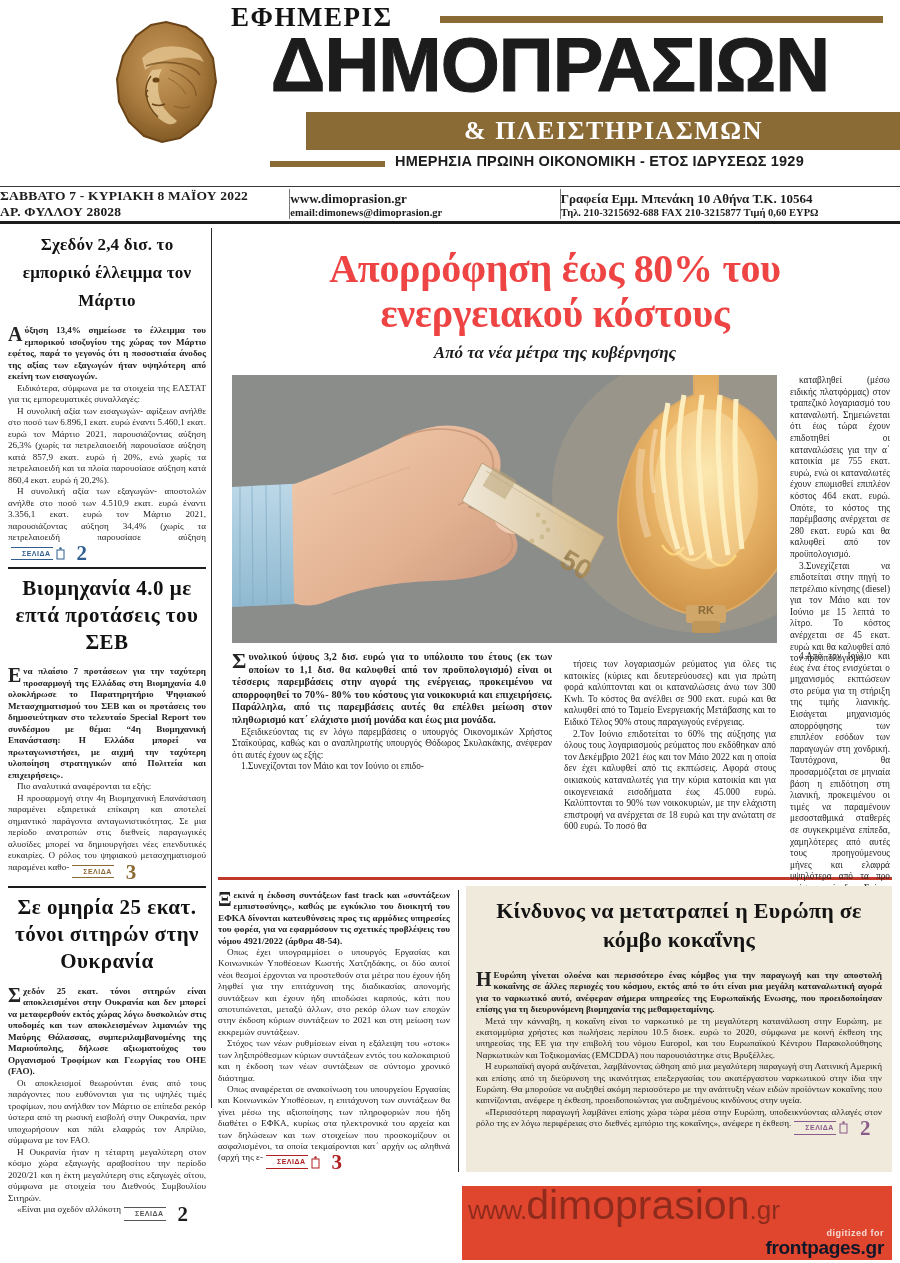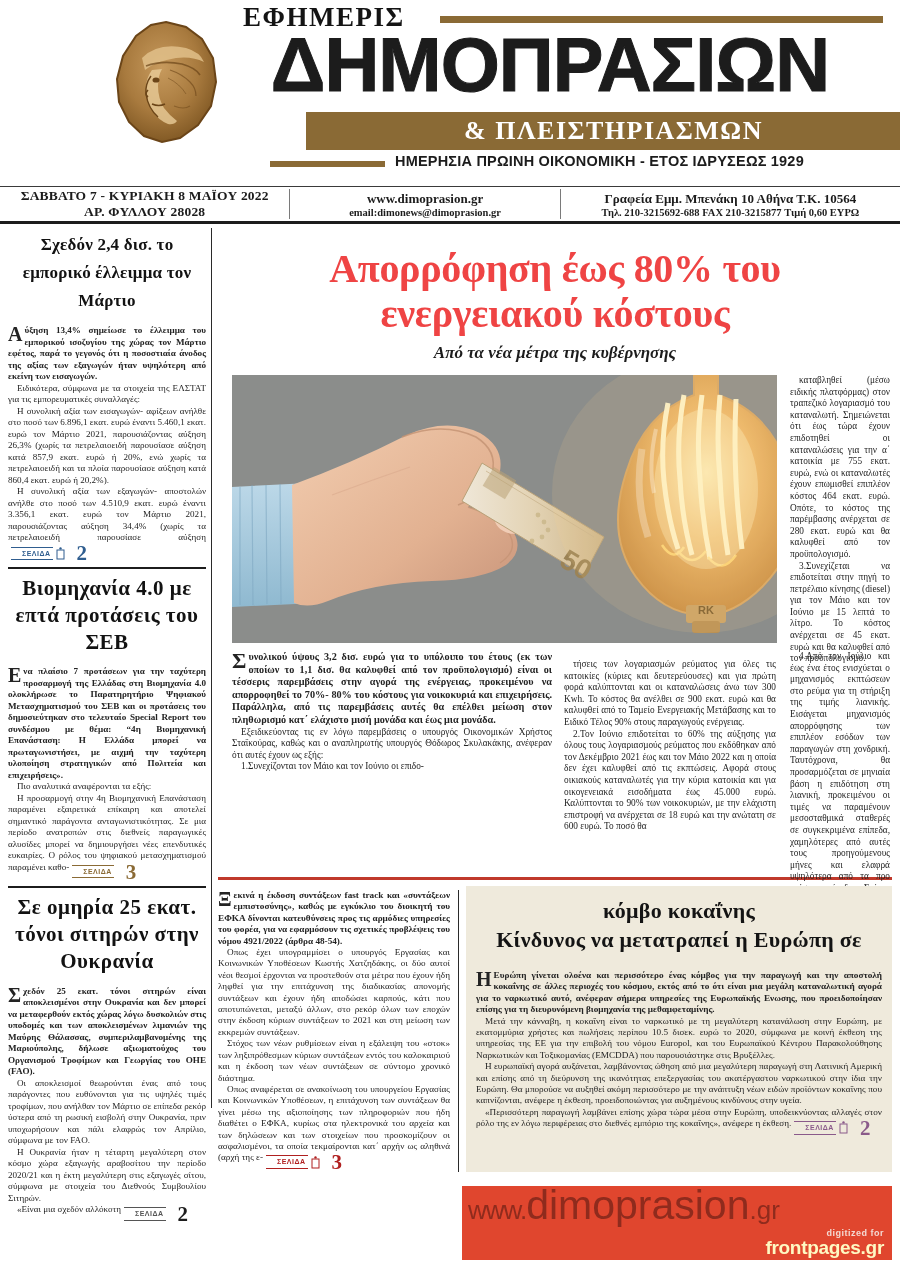--- a/index.html
+++ b/index.html
@@ -18,21 +18,21 @@
   .coin {
     position: absolute; left: 112px; top: 18px;
     width: 108px; height: 128px;
   }
   .coin svg { display:block; width:108px; height:128px; }
 
   .mh-right { position:absolute; left:215px; top:0; width:670px; height:186px; }
 
   .eph-row { position:absolute; left:0px; top:2px; width:670px; height:30px; }
   .eph-word {
-    position:absolute; left:28px; top:0px;
+    position:absolute; left:16px; top:0px;
     font-family: "Liberation Serif", serif;
     font-weight:700; font-size:27px; letter-spacing:1.5px;
     color:#141414;
   }
   .eph-rule {
     position:absolute; left:225px; top:14px; width:443px; height:7px;
     background:#8a6a35;
   }
 
   .mh-title {
@@ -64,21 +64,21 @@
     position:absolute; left:180px; top:0px;
     font-family:"Liberation Sans", sans-serif;
     font-weight:700; font-size:14.5px; letter-spacing:0.2px;
     color:#1c1c1c;
   }
   .infobar {
     position:relative; width:900px; height:38px;
     border-top:1px solid #3a3a3a; border-bottom:3px solid #1c1c1c;
     display:flex; align-items:center;
   }
-  .ib-cell { text-align:center; font-family:"Liberation Serif", serif; color:#1c1c1c; }
+  .ib-cell { font-family:"Liberation Serif", serif; color:#1c1c1c; }
   .ib-left { width:290px; }
   .ib-left .l1 { font-size:13.5px; font-weight:600; letter-spacing:0.2px; }
   .ib-left .l2 { font-size:13.5px; font-weight:600; letter-spacing:0.2px; }
   .ib-mid { width:270px; }
   .ib-mid .l1 { font-size:13px; font-weight:600; }
   .ib-mid .l2 { font-size:10.5px; font-weight:600; }
   .ib-right { width:340px; }
   .ib-right .l1 { font-size:13px; font-weight:600; }
   .ib-right .l2 { font-size:10.5px; font-weight:600; }
   .ib-sep { width:1px; height:30px; background:#7a7a7a; }
@@ -195,21 +195,21 @@
   .ad-url .gr { font-size:26px; }
   .ad-dig {
     position:absolute; right:8px; top:42px; text-align:right;
   }
   .ad-dig .d1 {
     font-family:"Liberation Sans", sans-serif;
     font-size:9px; font-weight:700; color:#f3d9d2; letter-spacing:0.5px;
   }
   .ad-dig .d2 {
     font-family:"Liberation Sans", sans-serif;
-    font-size:19px; font-weight:700; color:#fef9c3; letter-spacing:-0.3px;
+    font-size:19px; font-weight:700; color:#0f172a; letter-spacing:-0.3px;
     line-height:19px;
   }
 </style>
 </head>
 <body>
 
 <div class="page">
 
   <div class="masthead">
 
@@ -455,22 +455,22 @@
                     <rect x="1" y="3" width="7" height="9" fill="none" stroke="#b02020" stroke-width="1"></rect>
                     <circle cx="4.5" cy="1.4" r="1.2" fill="#b02020"></circle>
                   </svg>
                   <span class="pb-num red">3</span>
                 </span></p>
           </div>
 
           <div class="vrule" style="left:240px; top:0px; height:282px;"></div>
 
           <div class="box-beige" style="position:absolute; left:248px; top:-4px; width:426px; height:286px; padding:10px 10px 8px 10px;">
+            <div class="box-head">Κίνδυνος να μετατραπεί η Ευρώπη σε</div>
             <div class="box-head">κόμβο  κοκαΐνης</div>
-            <div class="box-head">Κίνδυνος να μετατραπεί η Ευρώπη σε</div>
             <div class="boxtext" style="margin-top:16px;">
               <p class="lead"><span class="dropcap">Η</span><span>Ευρώπη γίνεται ολοένα και περισσότερο ένας κόμβος για την παραγωγή και την αποστολή κοκαΐνης σε άλλες περιοχές του κόσμου, εκτός από το ότι είναι μια μεγάλη καταναλωτική αγορά για το ναρκωτικό αυτό, ανέφεραν σήμερα υπηρεσίες της Ευρωπαϊκής Ενωσης, που προειδοποίησαν επίσης για τη διευρυνόμενη βιομηχανία της μεθαμφεταμίνης.</span></p>
               <p>Μετά την κάνναβη, η κοκαΐνη είναι το ναρκωτικό με τη μεγαλύτερη κατανάλωση στην Ευρώπη, με εκατομμύρια χρήστες και πωλήσεις περίπου 10.5 δισεκ. ευρώ το 2020, σύμφωνα με κοινή έκθεση της υπηρεσίας της ΕΕ για την επιβολή του νόμου Europol, και του Ευρωπαϊκού Κέντρου Παρακολούθησης Ναρκωτικών και Τοξικομανίας (EMCDDA) που παρουσιάστηκε στις Βρυξέλλες.</p>
               <p>Η ευρωπαϊκή αγορά αυξάνεται, λαμβάνοντας ώθηση από μια μεγαλύτερη παραγωγή στη Λατινική Αμερική και επίσης από τη διεύρυνση της ικανότητας επεξεργασίας του ακατέργαστου ναρκωτικού στην ίδια την Ευρώπη. Θα μπορούσε να αυξηθεί ακόμη περισσότερο με την ανάπτυξη νέων ειδών προϊόντων κοκαΐνης που καπνίζονται, ανέφερε η έκθεση, προειδοποιώντας για αυξημένους κινδύνους στην υγεία.</p>
               <p><span>«Περισσότερη παραγωγή λαμβάνει επίσης χώρα τώρα μέσα στην Ευρώπη, υποδεικνύοντας αλλαγές στον ρόλο της εν λόγω περιφέρειας στο διεθνές εμπόριο της κοκαΐνης», ανέφερε η έκθεση.</span><span class="pagebadge">
                     <span class="pb-label" style="color:#8a5a8a;border-color:#8a5a8a;">ΣΕΛΙΔΑ</span>
                     <svg class="pb-icon" viewBox="0 0 9 13">
                       <rect x="1" y="3" width="7" height="9" fill="none" stroke="#8a5a8a" stroke-width="1"></rect>
                       <circle cx="4.5" cy="1.4" r="1.2" fill="#8a5a8a"></circle>
                     </svg>

